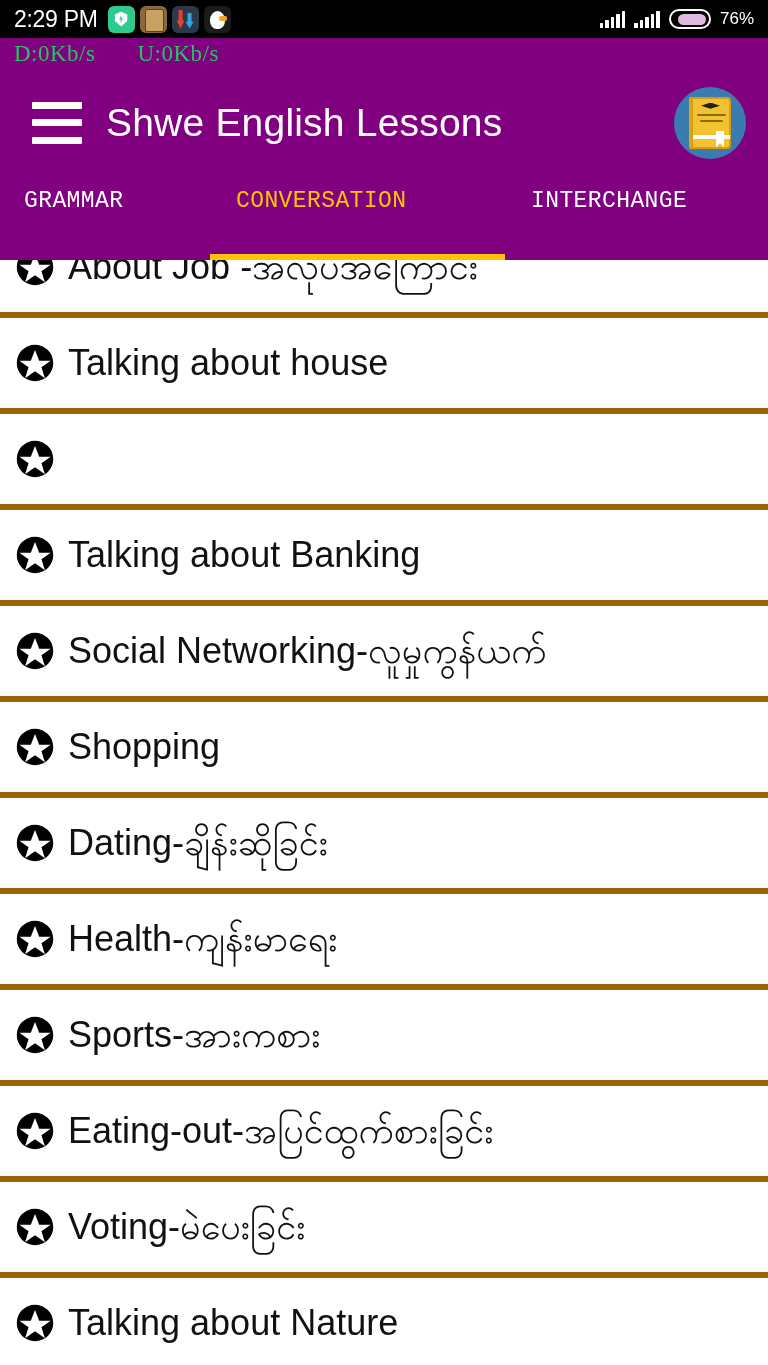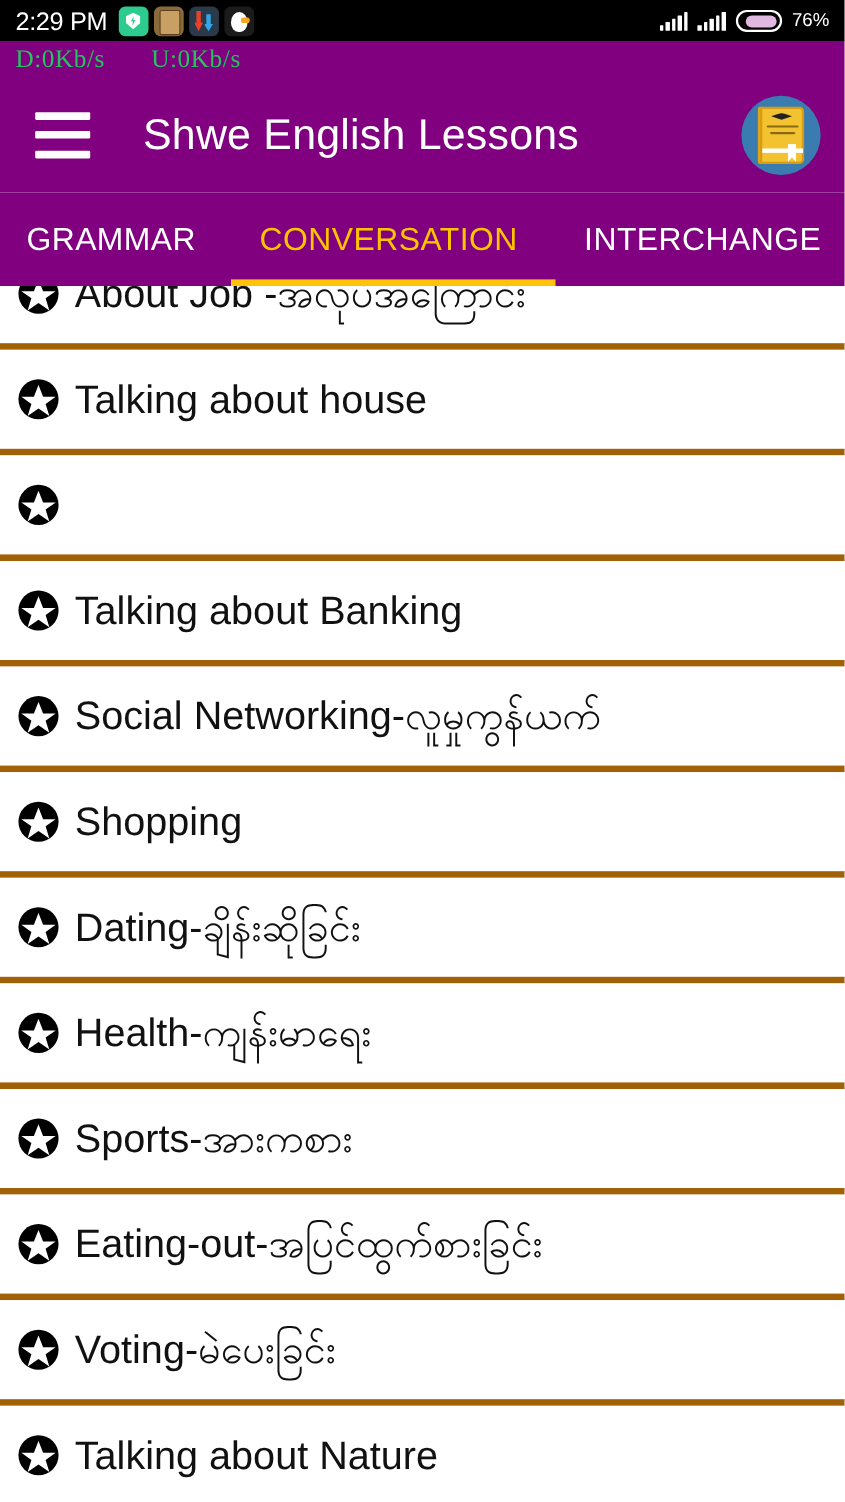--- a/index.html
+++ b/index.html
@@ -208,21 +208,21 @@
     height: 7px;
     background: #ffffff;
     border-radius: 1px;
   }
   .app-title {
     flex: 1 1 auto;
     color: #ffffff;
     font-size: 39px;
     font-family: "Liberation Sans", sans-serif;
     text-align: left;
-    margin-left: 48px;
+    margin-left: 24px;
     letter-spacing: 0.2px;
     white-space: nowrap;
   }
   .logo {
     width: 72px;
     height: 72px;
     margin-right: 22px;
     border-radius: 50%;
     background: #3a7cb0;
     position: relative;
@@ -284,28 +284,28 @@
     position: absolute;
     top: 175px; left: 0;
     width: 768px;
     height: 85px;
     background: #800080;
     display: flex;
     align-items: center;
     z-index: 5;
   }
   .tab {
-    font-size: 29px;
-    font-family: Liberation Sans, sans-serif;
+    font-size: 23px;
+    font-family: Liberation Mono, monospace;
     letter-spacing: 0.4px;
     white-space: nowrap;
     cursor: pointer;
     color: #ffffff;
     position: absolute;
-    top: 27px;
+    top: 13px;
   }
   .tab.t1 { left: 24px; }
   .tab.t2 { left: 236px; color: #ffc400; }
   .tab.t3 { left: 531px; }
 
   .tab-indicator {
     position: absolute;
     left: 210px;
     bottom: 0;
     width: 295px;

